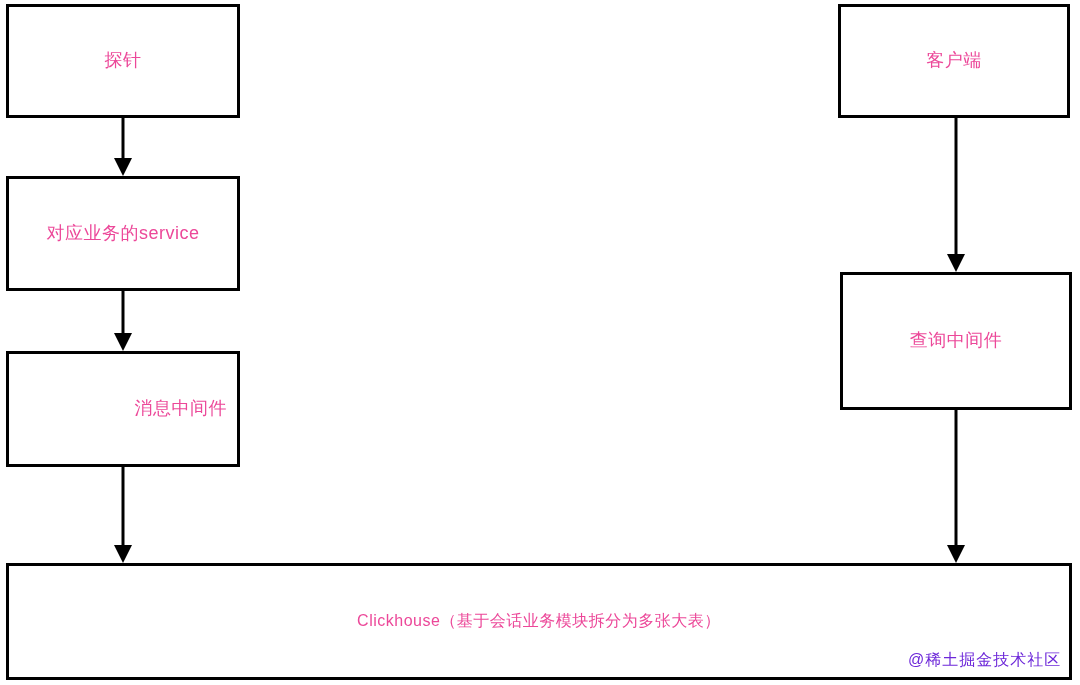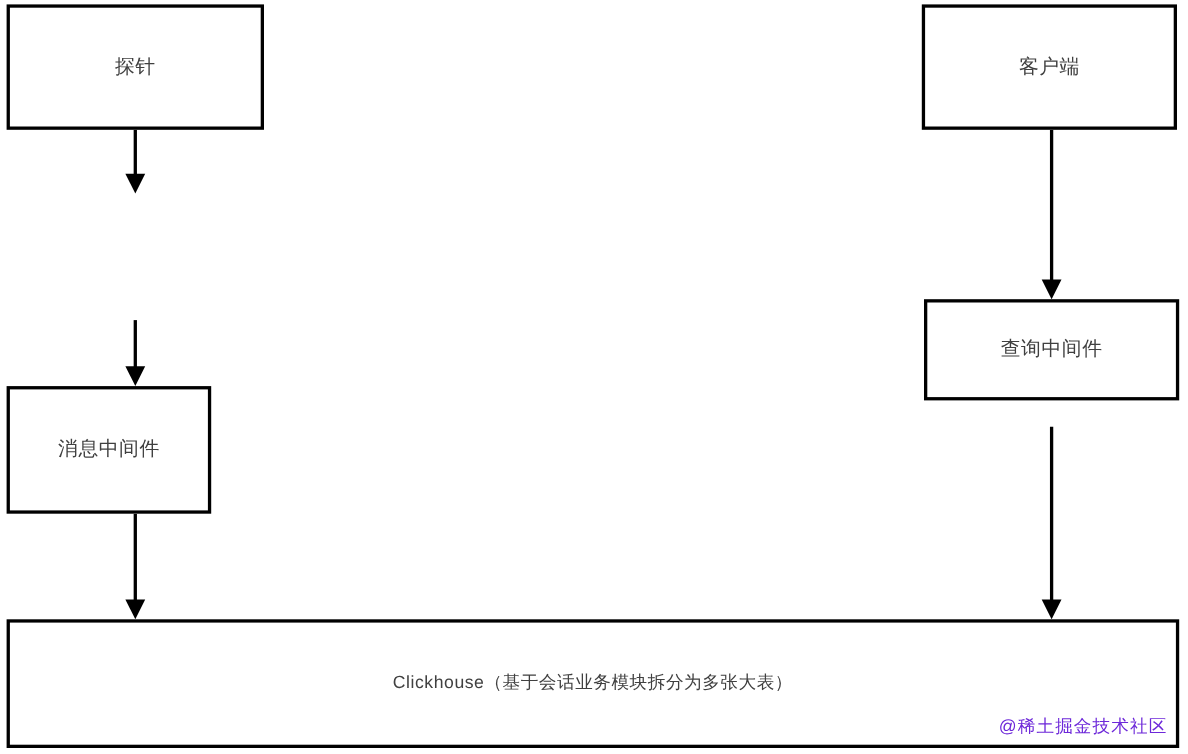--- a/index.html
+++ b/index.html
@@ -20,21 +20,21 @@
     overflow: hidden;
   }
   .node {
     position: absolute;
     box-sizing: border-box;
     border: 3px solid #000000;
     background: #ffffff;
     display: flex;
     align-items: center;
     justify-content: center;
-    color: #404040;
+    color: #ec4899;
     font-size: 18px;
     line-height: 1.3;
     text-align: center;
     letter-spacing: 0.5px;
   }
   .node.wide {
     font-size: 16px;
   }
   .node-label {
     display: block;
@@ -95,30 +95,33 @@
     <svg width="28" height="175" viewBox="0 0 28 175" aria-hidden="true">
       <line x1="14" y1="0" x2="14" y2="163" stroke="#000" stroke-width="3"></line>
       <polygon points="14,175 5,157 23,157" fill="#000"></polygon>
     </svg>
   </div>
 
   <div class="node" style="left:6px; top:4px; width:234px; height:114px;">
     <span class="node-label">探针</span>
   </div>
 
+  <div class="node" style="left:6px; top:176px; width:234px; height:115px;">
+    <span class="node-label">对应业务的service</span>
+  </div>
 
-  <div class="node" style="left:6px; top:351px; width:186px; height:116px;">
+  <div class="node" style="left:6px; top:351px; width:234px; height:116px;justify-content:flex-end;">
     <span class="node-label">消息中间件</span>
   </div>
 
   <div class="node" style="left:838px; top:4px; width:232px; height:114px;">
     <span class="node-label">客户端</span>
   </div>
 
-  <div class="node" style="left:840px; top:272px; width:232px; height:92px;">
+  <div class="node" style="left:840px; top:272px; width:232px; height:138px;">
     <span class="node-label">查询中间件</span>
   </div>
 
   <div class="node wide" style="left:6px; top:563px; width:1066px; height:117px;">
     <span class="node-label">Clickhouse（基于会话业务模块拆分为多张大表）</span>
   </div>
 
   <div class="watermark" style="left:908px; top:650px;">@稀土掘金技术社区</div>
 
 </div>

